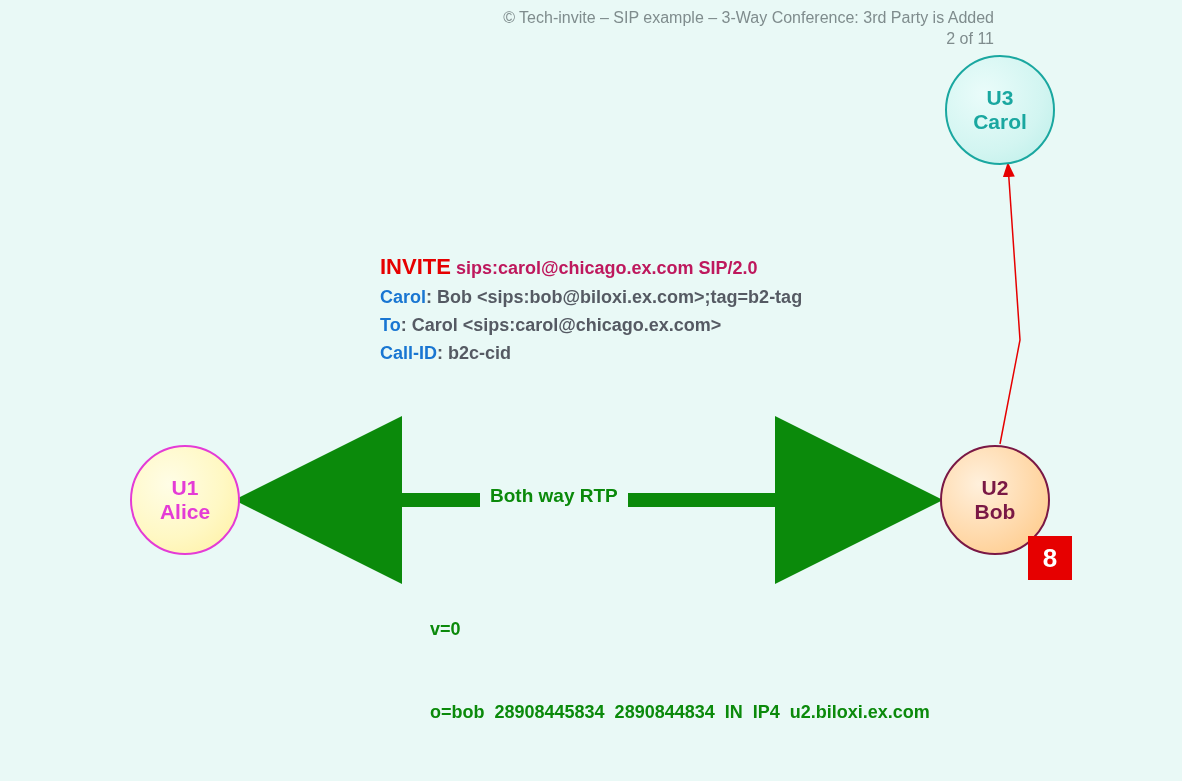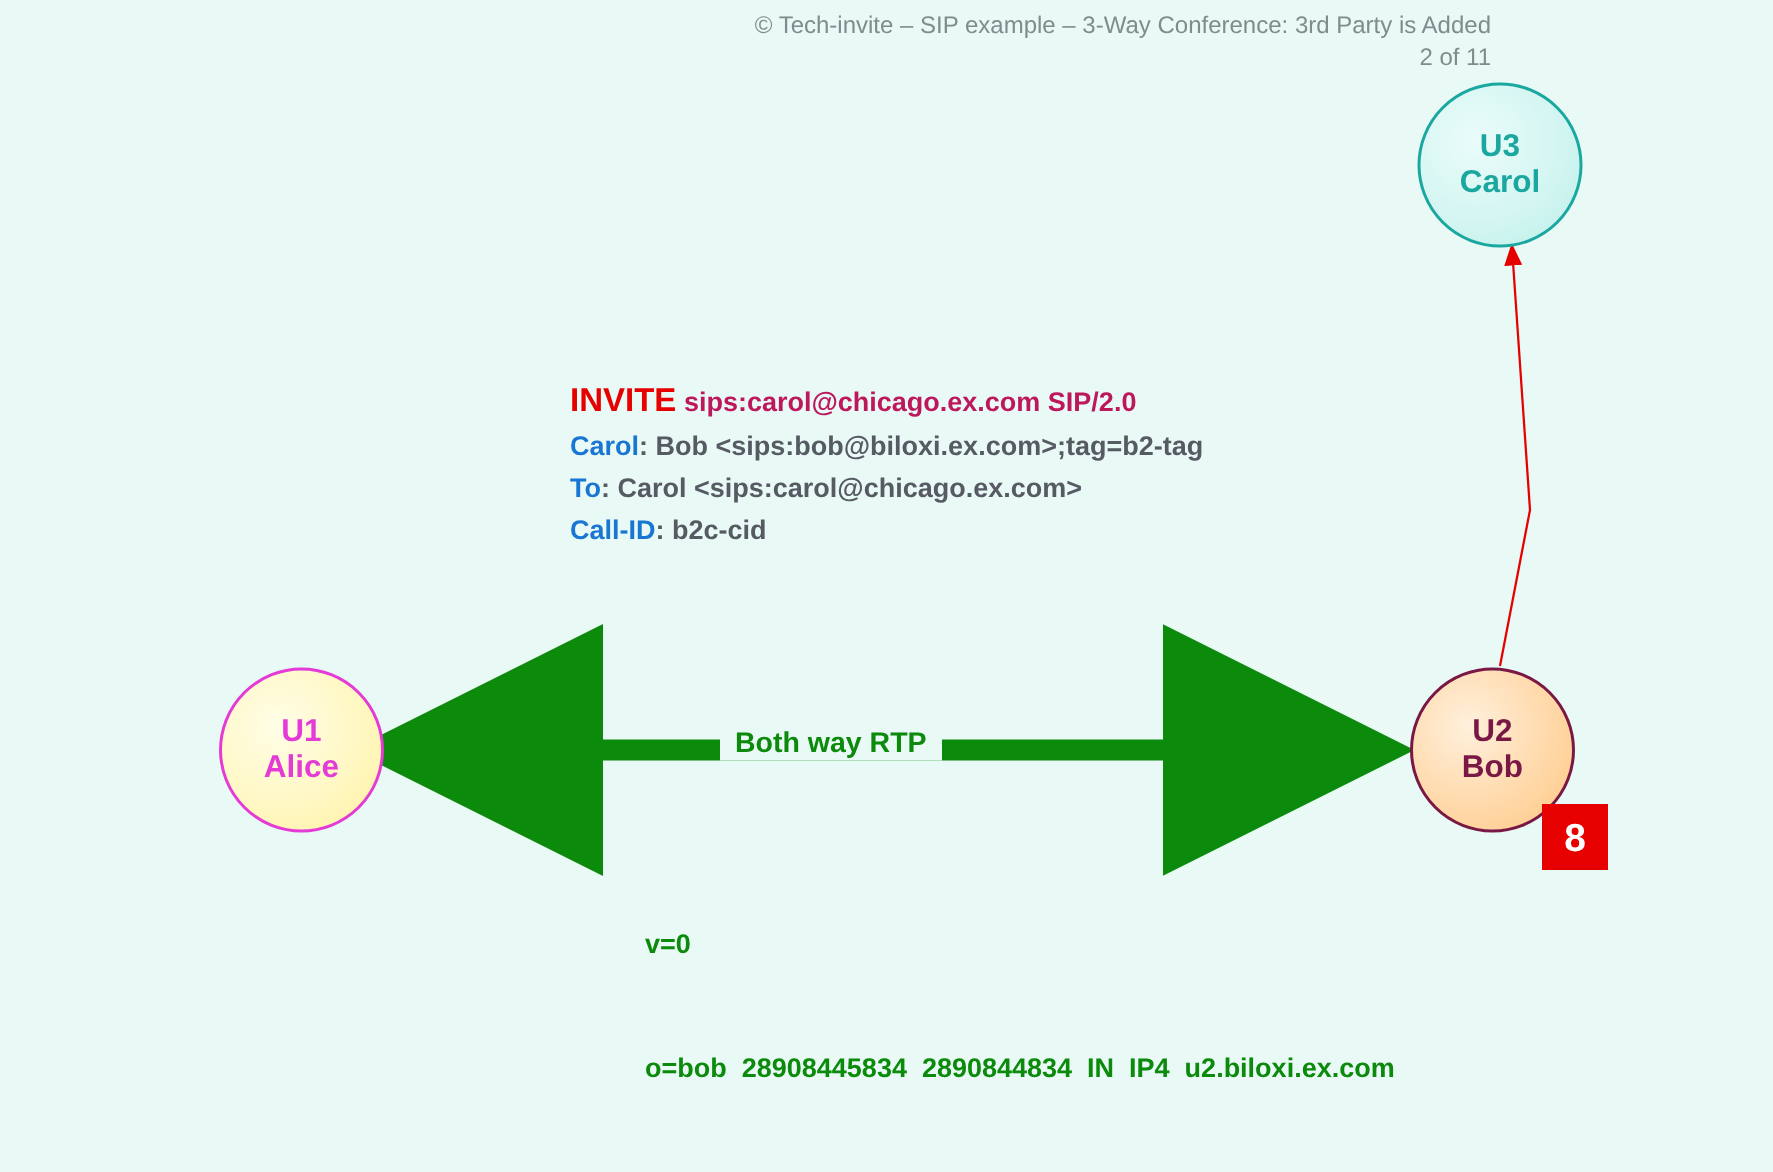--- a/index.html
+++ b/index.html
@@ -33,21 +33,21 @@
     flex-direction: column;
     align-items: center;
     justify-content: center;
     font-weight: bold;
     text-align: center;
     box-sizing: border-box;
   }
   .node .l1 { font-size: 21px; }
   .node .l2 { font-size: 21px; }
   .node-alice {
-    left: 146px;
+    left: 130px;
     top: 445px;
     width: 110px;
     height: 110px;
     background: radial-gradient(circle at 35% 35%, #fffde6 0%, #fff8c4 55%, #ffef9e 100%);
     border: 2px solid #e43bd6;
     color: #e43bd6;
   }
   .node-bob {
     left: 940px;
     top: 445px;

